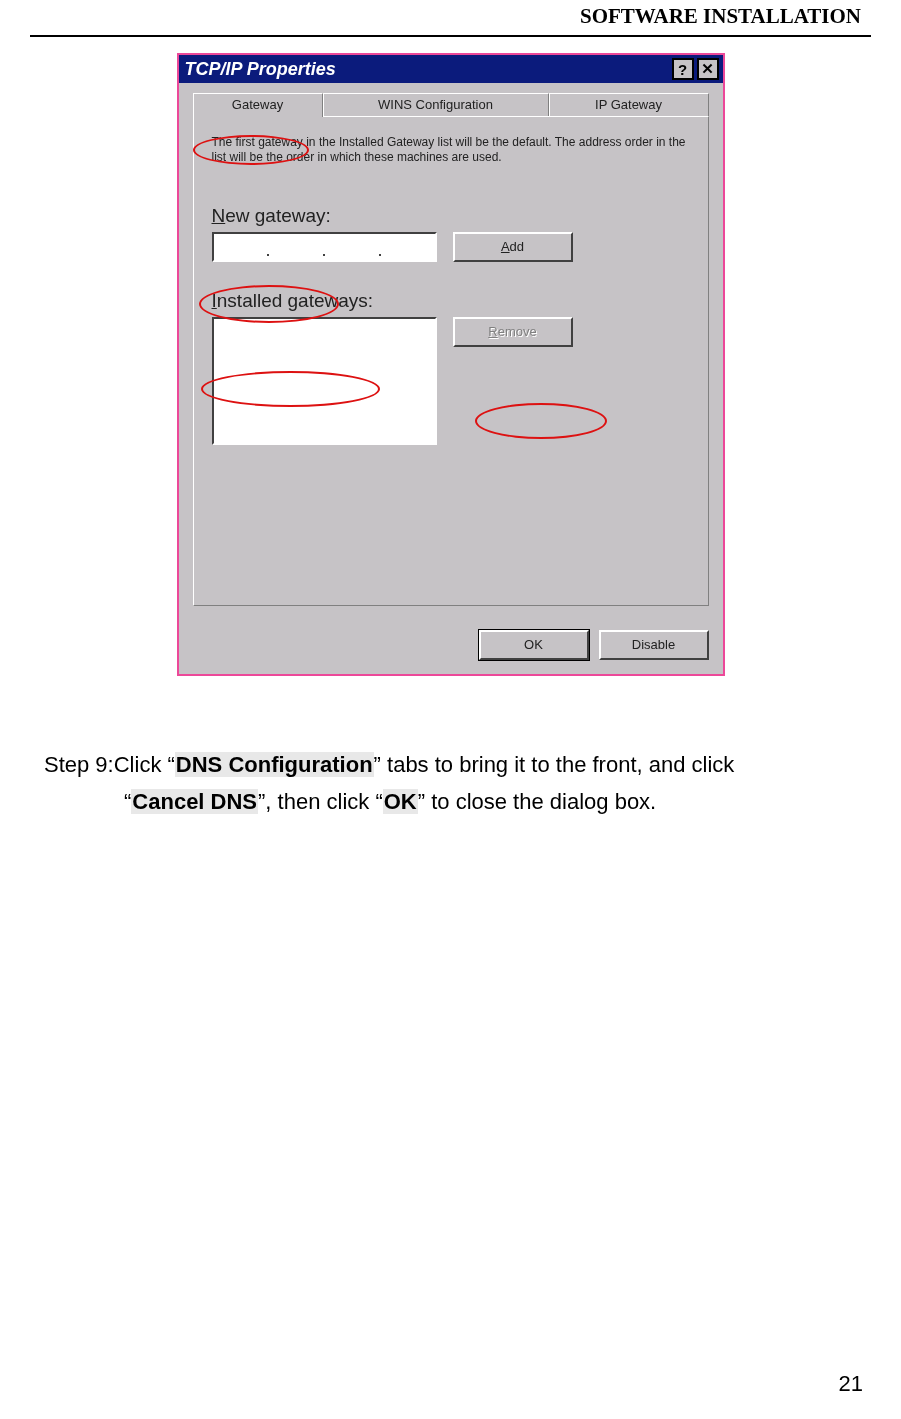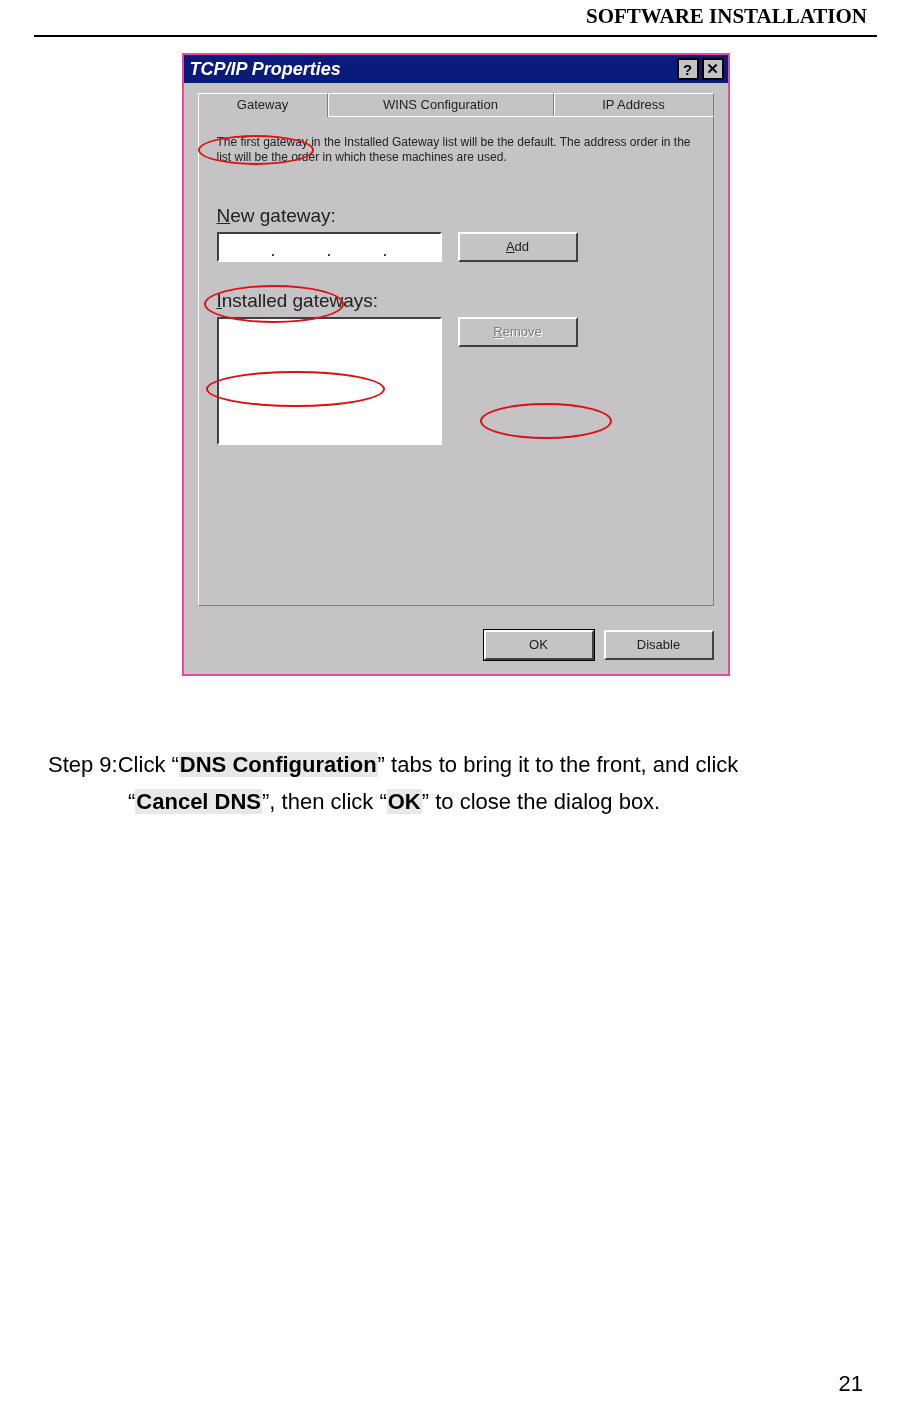--- a/index.html
+++ b/index.html
@@ -5,22 +5,21 @@
   body {
     margin: 0;
     padding: 0;
     background: #fff;
     width: 901px;
     height: 1419px;
     font-family: "Times New Roman", serif;
     position: relative;
   }
   .page {
-    padding: 0 24px;
-    margin-left: 10px;
+    padding: 0 30px;
   }
   .header {
     text-align: right;
     font-weight: bold;
     font-size: 21px;
     padding-top: 4px;
     padding-bottom: 6px;
     padding-right: 10px;
   }
   .hr {
@@ -233,21 +232,21 @@
       <div class="titlebar">
         <span class="title">TCP/IP Properties</span>
         <div class="tb-btn">?</div>
         <div class="tb-btn">✕</div>
       </div>
 
       <div class="tabs-area">
         <div class="tabs-row second">
           <div class="tab active">Gateway</div>
           <div class="tab">WINS Configuration</div>
-          <div class="tab">IP Address</div>
+          <div class="tab">IP Gateway</div>
         </div>
 
         <div class="tab-panel">
           <div class="help-text">The first gateway in the Installed Gateway list will be the default. The address order in the list will be the order in which these machines are used.</div>
 
           <div>
             <span class="field-label underline-first">New gateway:</span>
             <div class="row-flex">
               <div class="ip-input">
                 <span class="dot"></span>

